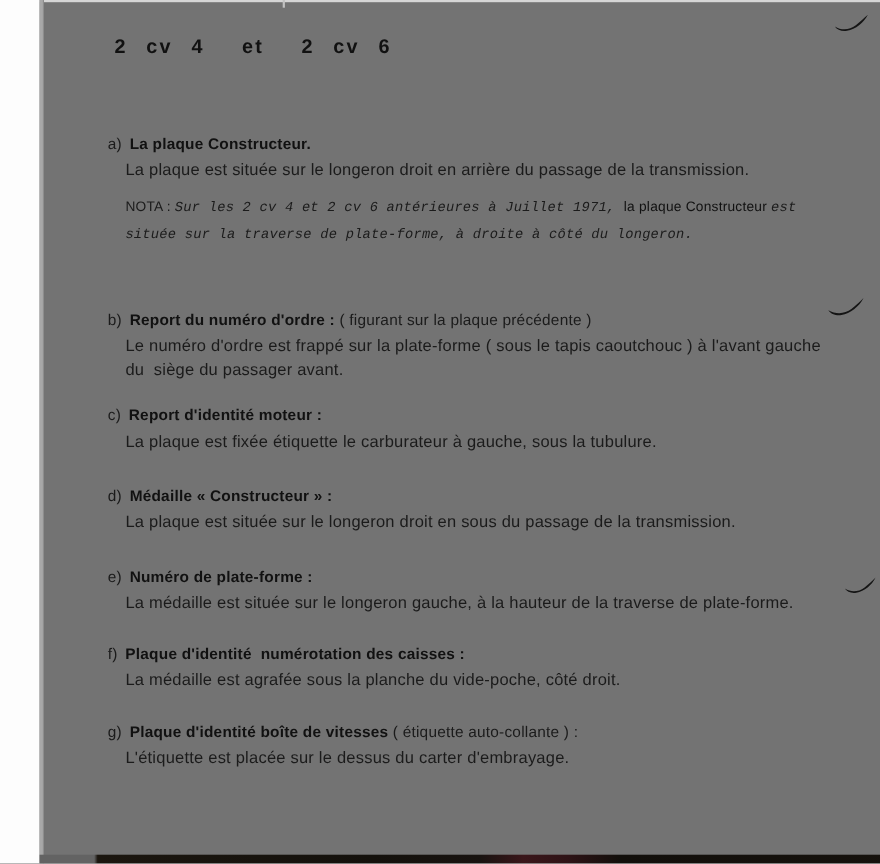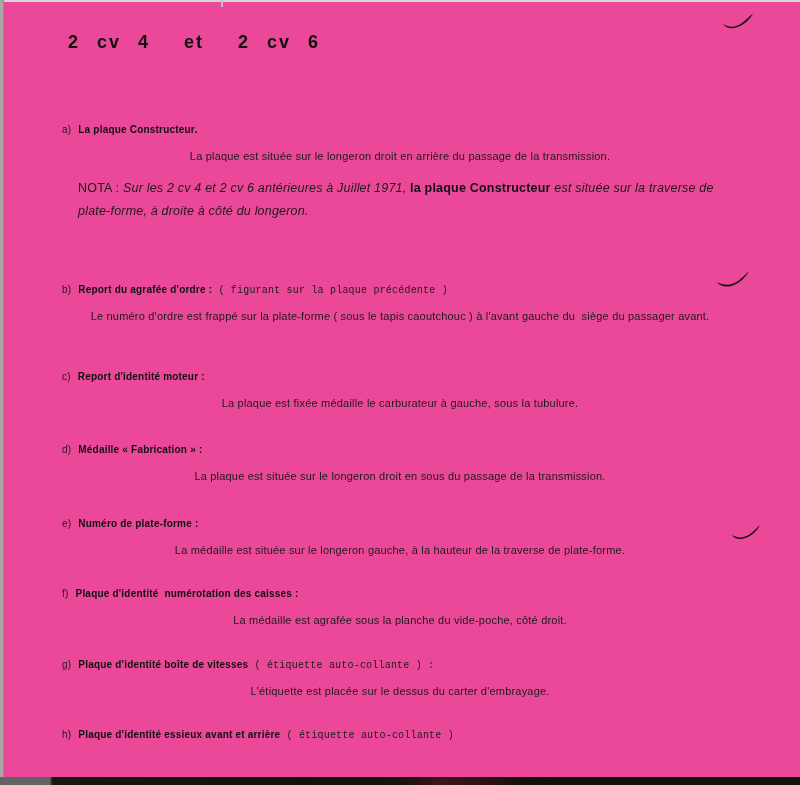--- a/index.html
+++ b/index.html
@@ -5,54 +5,54 @@
   * { margin: 0; padding: 0; box-sizing: border-box; }
   html, body { width: 800px; height: 785px; }
   body {
     position: relative;
     width: 800px; height: 785px;
     background: #fdfdfd;
     font-family: "Liberation Sans", sans-serif;
     color: #1b1b1b;
     overflow: hidden;
   }
-  .page { position: absolute; inset: 0; background: #ec4899; }
+  .page { position: absolute; inset: 0; background: #737373; margin-left: 36px; }
   .edge-left {
     position: absolute; left: 0; top: 0; width: 4px; height: 785px;
     background: #a8a8a8; border-right: 1px solid #8d8d8d;
   }
   .edge-top {
     position: absolute; left: 0; top: 0; width: 800px; height: 2px;
     background: #d6d6d6;
   }
   .edge-tick {
     position: absolute; left: 221px; top: 0; width: 2px; height: 7px;
     background: #c2c2c2;
   }
   .title {
     position: absolute; left: 68px; top: 32px;
     font-size: 18px; font-weight: bold; color: #111;
     letter-spacing: 2px; word-spacing: 10px; white-space: pre;
   }
   .section { position: absolute; left: 62px; width: 680px; }
-  .sec-head { font-size: 10px; letter-spacing: 0.2px; white-space: pre-wrap; line-height: 20px; }
+  .sec-head { font-size: 14px; letter-spacing: 0.2px; white-space: pre-wrap; line-height: 20px; }
   .sec-label { font-weight: normal; margin-right: 7px; color: #1b1b1b; }
   .sec-head .head-bold { font-weight: bold; color: #111; }
-  .sec-head .head-reg { font-weight: normal; font-family: Liberation Mono, monospace; }
+  .sec-head .head-reg { font-weight: normal; }
   .sec-body {
     margin-left: 16px; margin-top: 4px; width: 644px;
-    font-size: 11px; line-height: 22px; letter-spacing: 0.2px; white-space: pre-wrap; text-align: center;
+    font-size: 15px; line-height: 22px; letter-spacing: 0.2px; white-space: pre-wrap;
   }
   .nota {
     position: absolute; left: 78px; top: 177px; width: 660px;
     font-size: 12.5px; line-height: 23px; letter-spacing: 0.2px; white-space: pre-wrap;
   }
   .nota .n-prefix { font-family: "Liberation Sans", sans-serif; font-weight: normal; }
-  .nota .n-italic { font-family: Liberation Sans, sans-serif; font-style: italic; }
-  .nota .n-bold { font-weight: bold; color: #111; }
+  .nota .n-italic { font-family: Liberation Mono, monospace; font-style: italic; }
+  .nota .n-bold { font-weight: normal; color: #111; }
   .ink-mark { position: absolute; }
   .ink-mark svg { display: block; }
   .scan-bar {
     position: absolute; left: 0; top: 777px; width: 800px; height: 8px;
     background: linear-gradient(90deg,
       #636363 0%, #636363 6.2%,
       #1b160f 6.6%, #14110c 38%,
       #181310 50%, #3a161a 55%, #2e1316 60%,
       #120f0b 66%, #16120d 100%);
   }
@@ -69,51 +69,50 @@
   <div class="title">2 cv 4  et  2 cv 6</div>
 
   <div class="section" style="top:120px">
     <div class="sec-head"><span class="sec-label">a)</span><span class="head-bold">La plaque Constructeur.</span><span class="head-reg"></span></div>
     <div class="sec-body">La plaque est située sur le longeron droit en arrière du passage de la transmission.</div>
   </div>
 
   <div class="nota"><span class="n-prefix">NOTA : </span><span class="n-italic">Sur les 2 cv 4 et 2 cv 6 antérieures à Juillet 1971, </span><span class="n-bold">la plaque Constructeur </span><span class="n-italic">est située sur la traverse de plate-forme, à droite à côté du longeron.</span></div>
 
   <div class="section" style="top:280px">
-    <div class="sec-head"><span class="sec-label">b)</span><span class="head-bold">Report du agrafée d'ordre :</span><span class="head-reg"> ( figurant sur la plaque précédente )</span></div>
+    <div class="sec-head"><span class="sec-label">b)</span><span class="head-bold">Report du numéro d'ordre :</span><span class="head-reg"> ( figurant sur la plaque précédente )</span></div>
     <div class="sec-body">Le numéro d'ordre est frappé sur la plate-forme ( sous le tapis caoutchouc ) à l'avant gauche du  siège du passager avant.</div>
   </div>
 
   <div class="section" style="top:367px">
     <div class="sec-head"><span class="sec-label">c)</span><span class="head-bold">Report d'identité moteur :</span><span class="head-reg"></span></div>
-    <div class="sec-body">La plaque est fixée médaille le carburateur à gauche, sous la tubulure.</div>
+    <div class="sec-body">La plaque est fixée étiquette le carburateur à gauche, sous la tubulure.</div>
   </div>
 
   <div class="section" style="top:440px">
-    <div class="sec-head"><span class="sec-label">d)</span><span class="head-bold">Médaille « Fabrication » :</span><span class="head-reg"></span></div>
+    <div class="sec-head"><span class="sec-label">d)</span><span class="head-bold">Médaille « Constructeur » :</span><span class="head-reg"></span></div>
     <div class="sec-body">La plaque est située sur le longeron droit en sous du passage de la transmission.</div>
   </div>
 
   <div class="section" style="top:514px">
     <div class="sec-head"><span class="sec-label">e)</span><span class="head-bold">Numéro de plate-forme :</span><span class="head-reg"></span></div>
     <div class="sec-body">La médaille est située sur le longeron gauche, à la hauteur de la traverse de plate-forme.</div>
   </div>
 
   <div class="section" style="top:584px">
     <div class="sec-head"><span class="sec-label">f)</span><span class="head-bold">Plaque d'identité  numérotation des caisses :</span><span class="head-reg"></span></div>
     <div class="sec-body">La médaille est agrafée sous la planche du vide-poche, côté droit.</div>
   </div>
 
   <div class="section" style="top:655px">
     <div class="sec-head"><span class="sec-label">g)</span><span class="head-bold">Plaque d'identité boîte de vitesses</span><span class="head-reg"> ( étiquette auto-collante ) :</span></div>
     <div class="sec-body">L'étiquette est placée sur le dessus du carter d'embrayage.</div>
   </div>
 
   <div class="section" style="top:725px">
-    <div class="sec-head"><span class="sec-label">h)</span><span class="head-bold">Plaque d'identité essieux avant et arrière</span><span class="head-reg"> ( étiquette auto-collante )</span></div>
   </div>
 
   <div class="ink-mark" style="left:722px; top:12px">
     <svg width="32" height="17" viewBox="0 0 32 17">
       <path d="M1 12 C7 15.8 14 15.5 20 11 C24 8 28 4 31 1.5 C27 9 20 14.6 12 16 C7 16.8 3 15 1 12 Z" fill="#151515"></path>
     </svg>
   </div>
   <div class="ink-mark" style="left:716px; top:269px">
     <svg width="34" height="19" viewBox="0 0 34 19">
       <path d="M1 13 C8 17 16 16.5 22 12 C26 9 30 5 33 2 C29 10 21 16 13 17.4 C8 18.2 3 16.3 1 13 Z" fill="#151515"></path>

